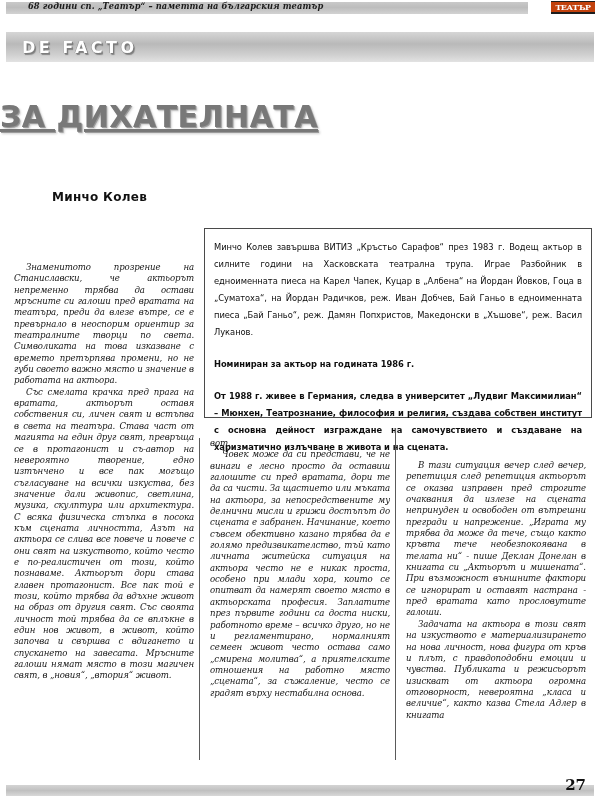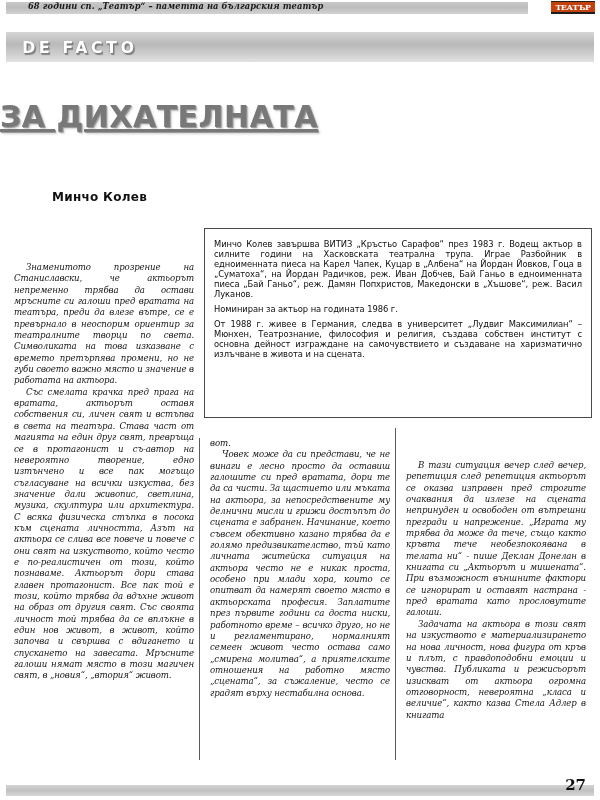--- a/index.html
+++ b/index.html
@@ -108,26 +108,26 @@
   .bio-box {
     position: absolute;
     top: 228px; left: 204px;
     width: 388px; height: 190px;
     border: 1.2px solid #4a4a4a;
     padding: 10px 9px 6px 9px;
   }
   .bio-box p {
     font-family: "DejaVu Sans", sans-serif;
     font-size: 8.35px;
-    line-height: 10px;
+    line-height: 17px;
     text-align: justify;
     color: #0e0e0e;
     letter-spacing: -0.05px;
   }
-  .bio-box p + p { margin-top: 5px; }
+  .bio-box p + p { margin-top: 15px; font-weight: bold; }
 
   
   .col {
     position: absolute;
     top: 262px;
     width: 186px;
     font-family: "DejaVu Serif", serif;
     font-style: italic;
     font-size: 8.6px;
     line-height: 11.35px;

